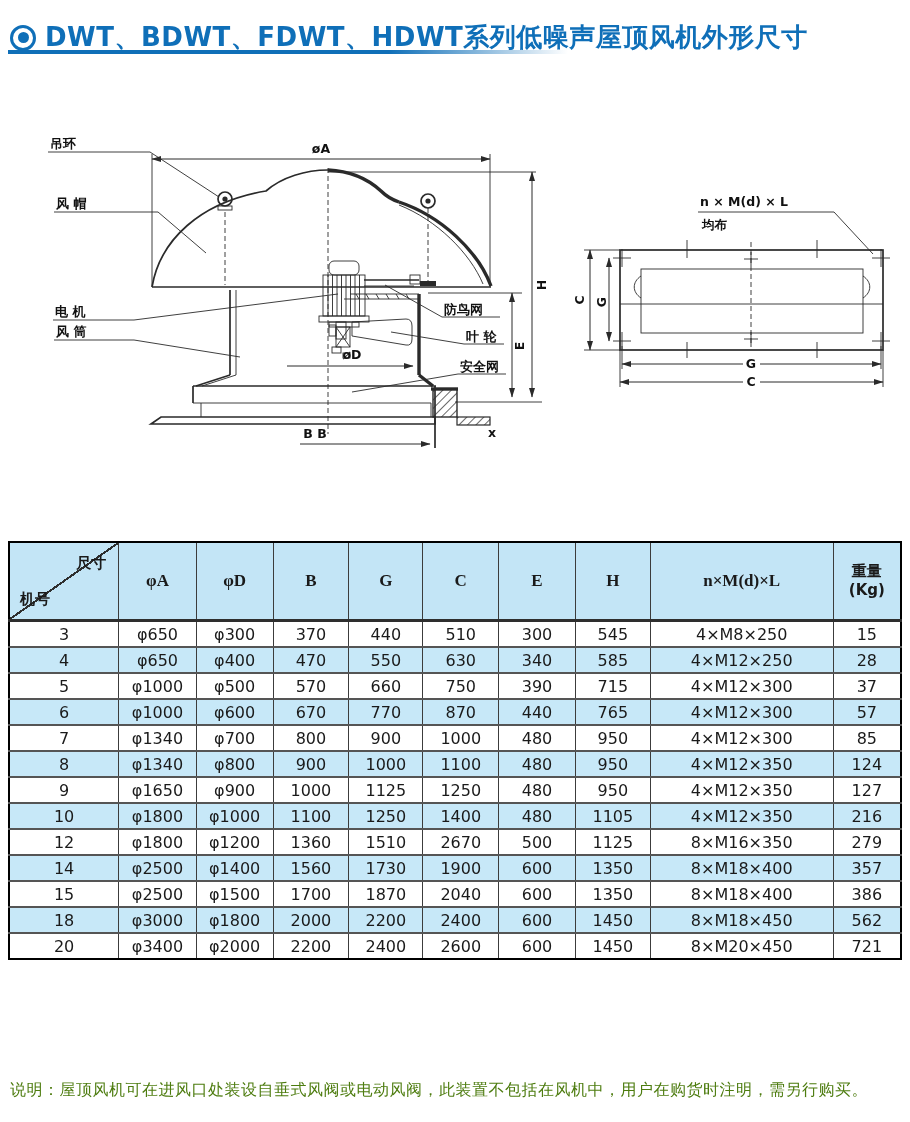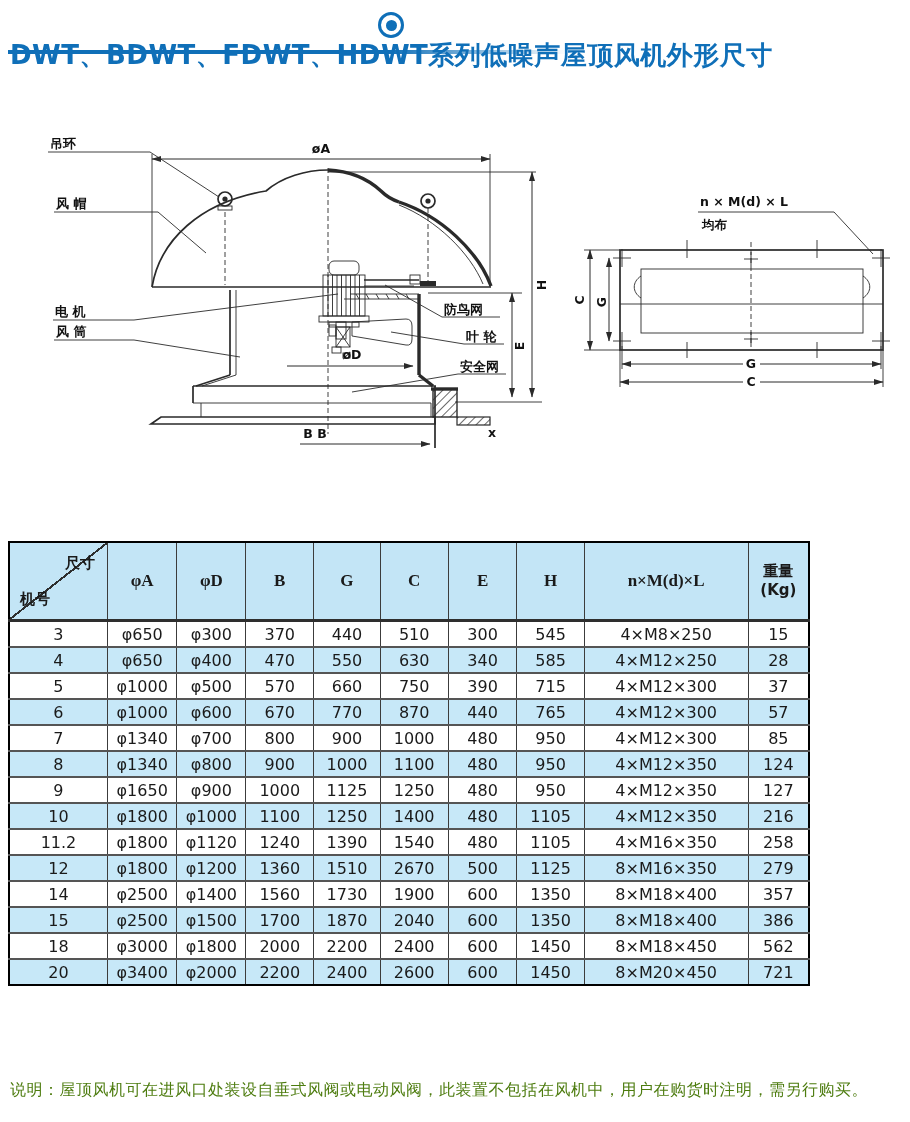--- a/index.html
+++ b/index.html
@@ -1,38 +1,38 @@
 <!DOCTYPE html>
 <html style="--accent: #0f6fb8; --row_highlight: #c7e8f8; --header_fill: #c3e5f6;"><head>
 <meta charset="utf-8">
 <style>
   html,body{margin:0;padding:0;}
   body{
     width:910px;height:1122px;position:relative;background:#ffffff;
     font-family:"DejaVu Sans","Liberation Sans",sans-serif;color:#1a1a1a;overflow:hidden;
   }
-  .title-row{position:absolute;top:12px;left:10px;display:flex;align-items:center;flex-direction:column;}
+  .title-row{position:absolute;top:20px;left:10px;display:flex;align-items:center;gap:9px;}
   .bullet{width:20px;height:20px;border:3px solid var(--accent,#0f6fb8);border-radius:50%;
     display:flex;align-items:center;justify-content:center;flex:0 0 auto;}
   .bullet-dot{width:11px;height:11px;border-radius:50%;background:var(--accent,#0f6fb8);}
   h1{margin:0;font-size:26px;font-weight:700;color:var(--accent,#0f6fb8);letter-spacing:0.5px;white-space:nowrap;}
   .title-underline{position:absolute;left:8px;top:50px;width:560px;height:4px;
     background:linear-gradient(to right,var(--accent,#0f6fb8) 0%,var(--accent,#0f6fb8) 68%,rgba(255,255,255,0) 100%);}
   svg.drawing{position:absolute;left:0;top:128px;width:910px;height:345px;}
   svg .ln{stroke:#2a2a2a;fill:none;}
   svg .thin{stroke-width:0.9;}
   svg .med{stroke-width:1.7;}
   svg .thick{stroke-width:3.4;}
   svg .dash{stroke:#2a2a2a;stroke-width:0.9;stroke-dasharray:5 3;fill:none;}
   svg .dim{stroke:#2a2a2a;stroke-width:1;fill:none;marker-start:url(#arr);marker-end:url(#arr);}
   svg .arrR{stroke:#2a2a2a;stroke-width:1;fill:none;marker-end:url(#arr);}
   svg text{fill:#111;}
   svg .lbl{font-size:13px;font-weight:700;}
   svg .dimtxt{font-size:12.5px;font-weight:600;}
-  .size-table{position:absolute;left:8px;top:541px;width:802px;border-collapse:collapse;table-layout:fixed;
+  .size-table{position:absolute;left:8px;top:541px;width:894px;border-collapse:collapse;table-layout:fixed;
     border:2px solid #000;}
   .size-table th,.size-table td{border-left:1px solid #3c3c3c;text-align:center;vertical-align:middle;padding:0;}
   .size-table th{background:var(--header_fill,#c3e5f6);height:76px;font-weight:600;font-size:17px;
     font-family:"Liberation Serif","DejaVu Serif",serif;}
   .size-table thead tr{border-bottom:3px solid #2e2e2e;}
   .size-table tbody tr{border-top:2px solid #555;}
   .size-table td{height:24px;font-size:16px;background:#fff;}
   .size-table tbody tr:nth-child(even) td{background:var(--row_highlight,#c7e8f8);}
   th.corner{position:relative;font-family:"DejaVu Sans","Liberation Sans",sans-serif;font-size:15px;
     background-image:linear-gradient(to bottom right,rgba(0,0,0,0) calc(50% - 1px),#2e2e2e calc(50% - 1px),#2e2e2e calc(50% + 1px),rgba(0,0,0,0) calc(50% + 1px));}
@@ -327,32 +327,20 @@
           <td>φ1000</td>
           <td>1100</td>
           <td>1250</td>
           <td>1400</td>
           <td>480</td>
           <td>1105</td>
           <td>4×M12×350</td>
           <td>216</td>
         </tr>
         <tr>
-          <td>11.2</td>
-          <td>φ1800</td>
-          <td>φ1120</td>
-          <td>1240</td>
-          <td>1390</td>
-          <td>1540</td>
-          <td>480</td>
-          <td>1105</td>
-          <td>4×M16×350</td>
-          <td>258</td>
-        </tr>
-        <tr>
           <td>12</td>
           <td>φ1800</td>
           <td>φ1200</td>
           <td>1360</td>
           <td>1510</td>
           <td>2670</td>
           <td>500</td>
           <td>1125</td>
           <td>8×M16×350</td>
           <td>279</td>

